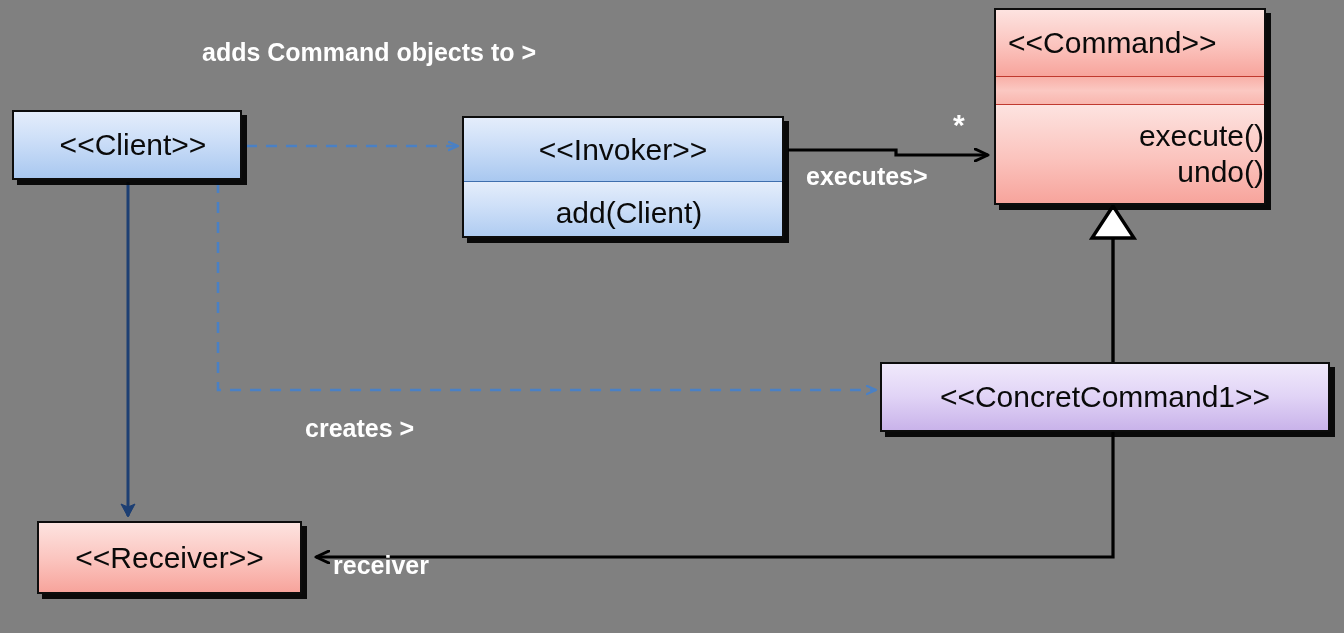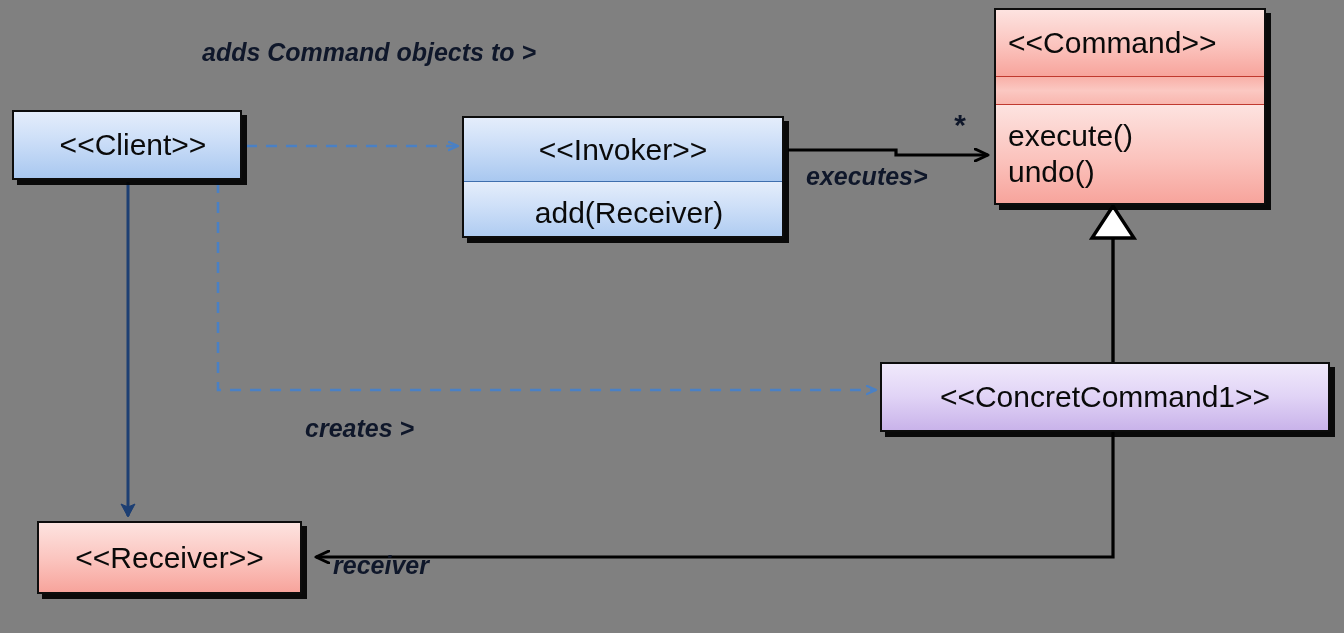--- a/index.html
+++ b/index.html
@@ -67,24 +67,23 @@
     border-bottom: 1px solid #6b4f9e;
   }
   .box-purple .cmp:last-child { border-bottom: none; }
 
   .t-name { font-size: 30px; color: #0a0a0a; line-height: 1; white-space: nowrap; }
   .t-op   { font-size: 30px; color: #0a0a0a; line-height: 1; white-space: nowrap; }
 
   
   .edge-label {
     position: absolute;
-    color: #0f172a;
+    color: #ffffff;
     white-space: nowrap;
     line-height: 1;
-    font-style: italic;
   }
   .lbl-heavy { font-size: 25px; font-weight: bold; }
   .lbl-norm  { font-size: 25px; font-weight: bold; }
   .lbl-star  { font-size: 30px; font-weight: bold; }
 </style>
 </head>
 <body>
 
 <div id="stage">
 
@@ -131,32 +130,32 @@
     <div class="cmp center" style="height:100%;">
       <span class="t-name">&lt;&lt;Client&gt;&gt;</span>
     </div>
   </div>
 
   <div class="uml-box box-blue" style="left:462px; top:116px; width:322px; height:122px;">
     <div class="cmp center" style="height:64px;text-align:center;">
       <span class="t-name">&lt;&lt;Invoker&gt;&gt;</span>
     </div>
     <div class="cmp center" style="height:61px;">
-      <span class="t-op">add(Receiver)</span>
+      <span class="t-op">add(Client)</span>
     </div>
   </div>
 
   <div class="uml-box box-red" style="left:994px; top:8px; width:272px; height:197px;">
     <div class="cmp left" style="height:67px; padding-left:12px;align-items:center;">
       <span class="t-name">&lt;&lt;Command&gt;&gt;</span>
     </div>
     <div class="cmp attrs left" style="height:28px;">
       <span class="t-op" style="font-size:20px;"></span>
     </div>
-    <div class="cmp left" style="height:98px; flex-direction:column; align-items:flex-start; justify-content:center; padding-left:12px;">
+    <div class="cmp left" style="height:98px; flex-direction:column; align-items:flex-end; justify-content:center; padding-left:12px;">
       <span class="t-op" style="margin-bottom:6px;">execute()</span>
       <span class="t-op">undo()</span>
     </div>
   </div>
 
   <div class="uml-box box-purple" style="left:880px; top:362px; width:450px; height:70px;">
     <div class="cmp center" style="height:100%;text-align:center;">
       <span class="t-name">&lt;&lt;ConcretCommand1&gt;&gt;</span>
     </div>
   </div>

